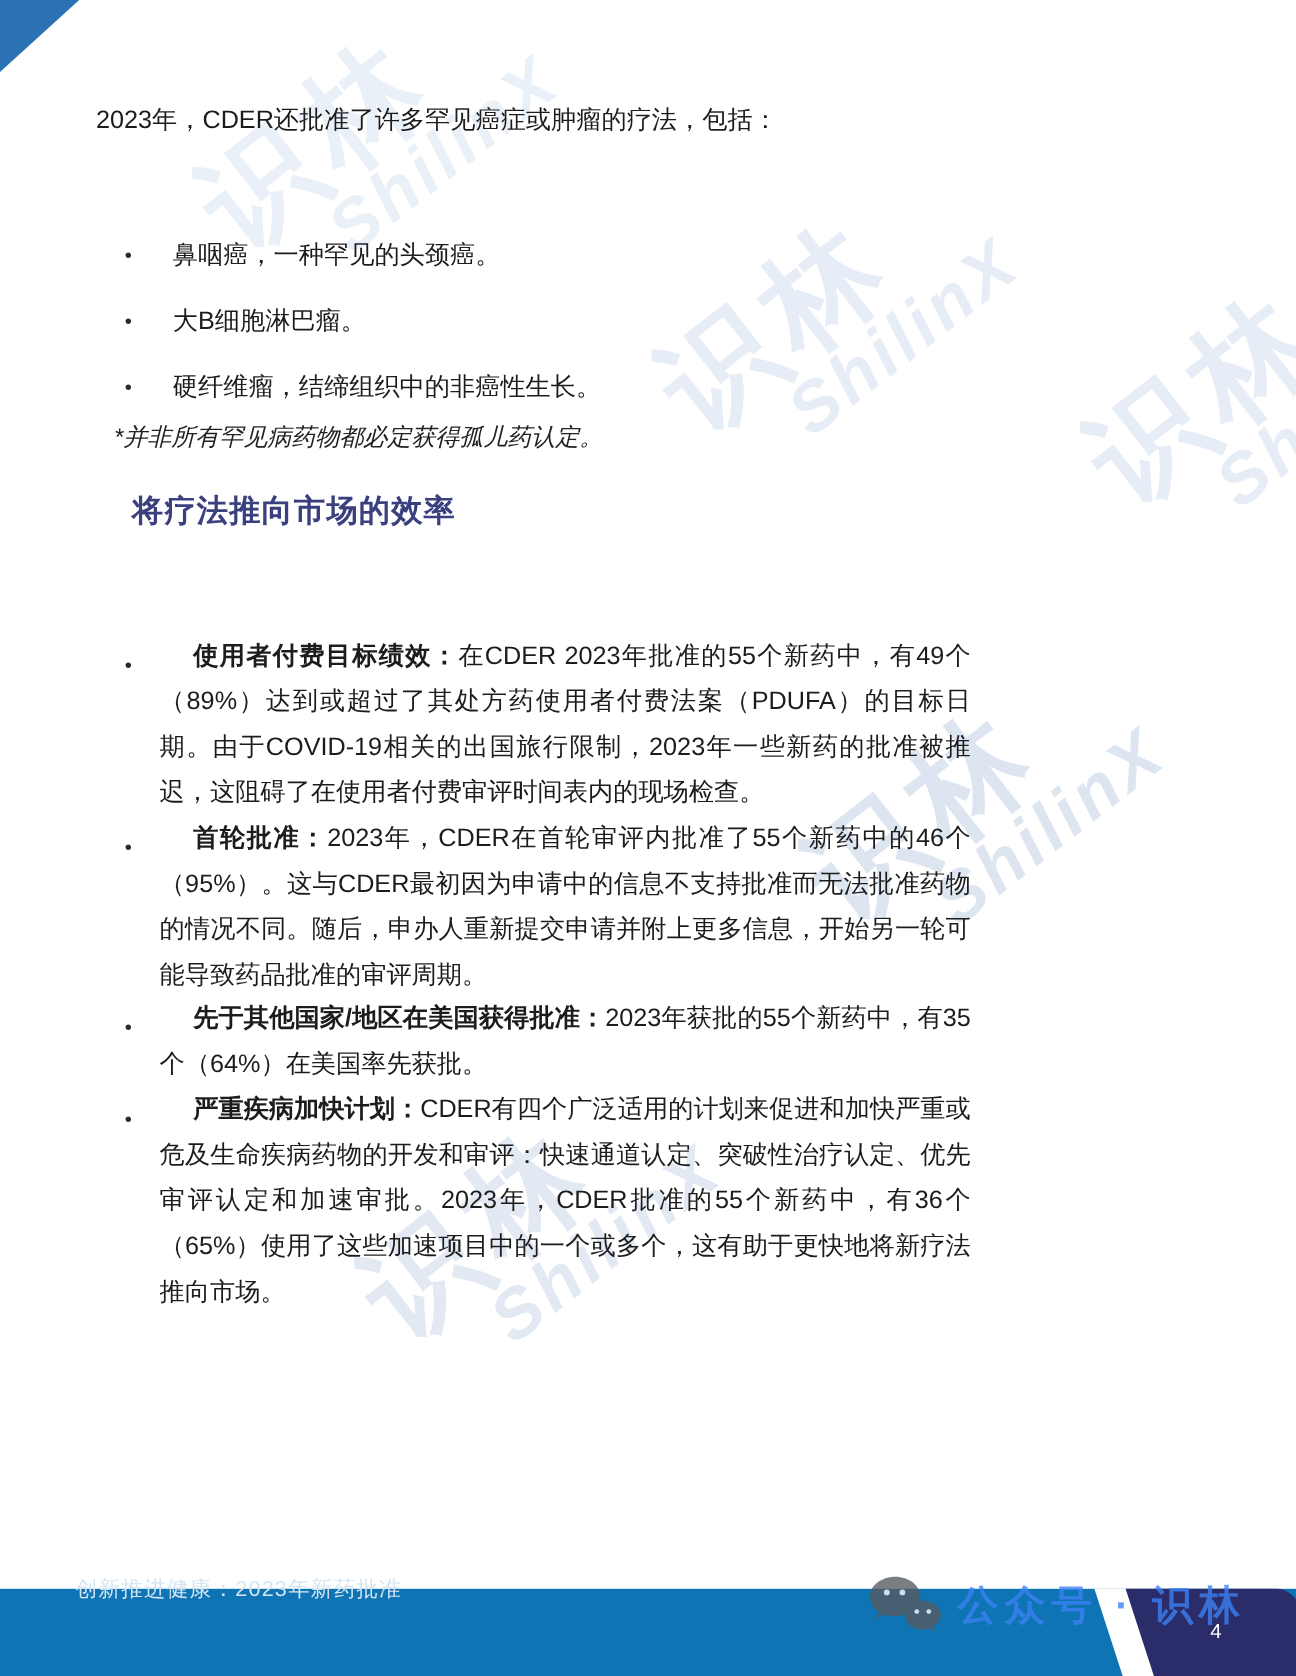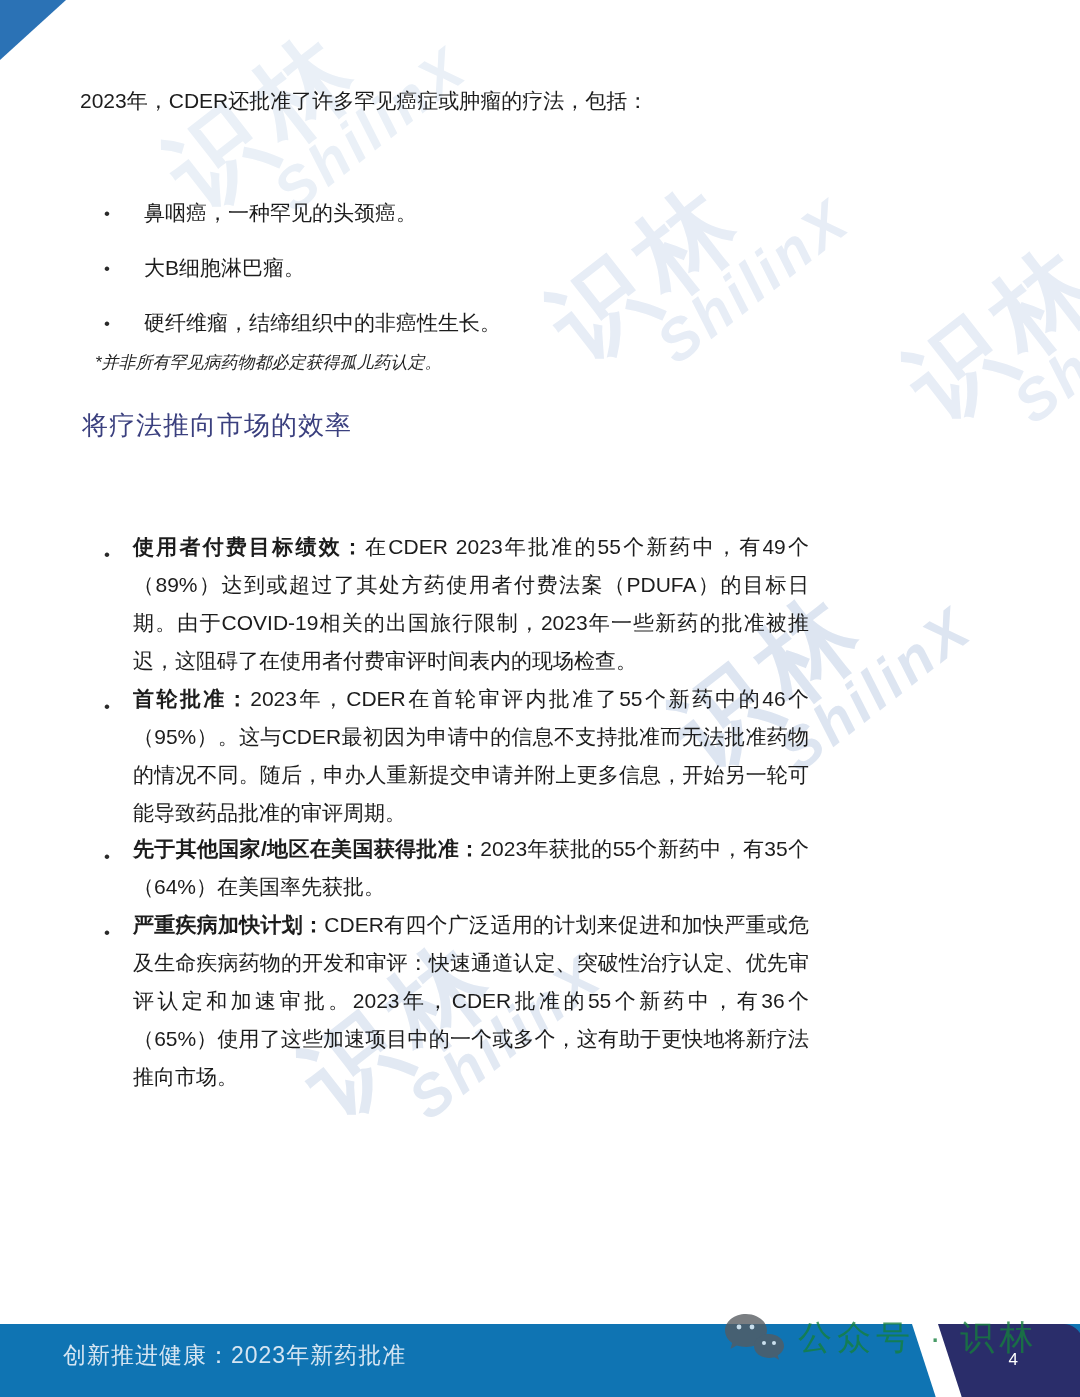--- a/index.html
+++ b/index.html
@@ -18,43 +18,43 @@
   .wm-b{left:670px;top:600px;color:#dde5f1;}
   .wm-c{left:300px;top:948px;color:#e2e9f3;}
   .wm-d{left:165px;top:40px;color:#eaf0f7;}
   .wm-e{left:905px;top:252px;color:#e7edf6;}
 
   
   .p1{position:absolute;left:80px;top:86px;width:730px;font-size:21px;line-height:30px;}
   .sbullet{position:absolute;left:104px;width:700px;font-size:21px;line-height:28px;}
   .sb1{top:144px;} .sb2{top:199px;} .sb3{top:254px;} .sb4{top:309px;}
   .dot{display:inline-block;width:40px;color:#2a2a2a;font-size:17px;vertical-align:1px;}
-  .footnote{position:absolute;left:95px;top:351px;font-size:17px;font-style:italic;color:#222;}
-  .h2{position:absolute;left:82px;top:408px;font-size:26px;font-weight:400;color:#3a3f7e;letter-spacing:1px;}
+  .footnote{position:absolute;left:95px;top:351px;font-size:20px;font-style:italic;color:#222;}
+  .h2{position:absolute;left:110px;top:408px;font-size:26px;font-weight:700;color:#3a3f7e;letter-spacing:1px;}
   .p2{position:absolute;left:96px;top:470px;width:730px;font-size:21px;line-height:30px;}
 
   .ebullet{position:absolute;left:104px;width:705px;font-size:21px;line-height:38px;}
   .eb-text{display:block;margin-left:29px;text-align:justify;}
-  .eb-text .lead{font-weight:700;}
+  .eb-text .lead{font-weight:700;margin-left:28px;}
   .eb1{top:528px;} .eb2{top:680px;} .eb3{top:830px;} .eb4{top:906px;}
   .ebullet .dot{position:absolute;left:0;top:8px;}
 
   
   .footer-bar{position:absolute;left:0;top:1324px;width:1080px;height:73px;background:#0f74b3;}
-  .footer-text{position:absolute;left:63px;top:1340px;font-size:23px;color:#d5e5f2;letter-spacing:1px;}
+  .footer-text{position:absolute;left:63px;top:1312px;font-size:18px;color:#d5e5f2;letter-spacing:1px;}
   .footer-gap{position:absolute;left:912px;top:1324px;width:28px;height:73px;background:#ffffff;
     transform:skewX(18deg);transform-origin:top left;}
   .footer-tab{position:absolute;left:938px;top:1324px;width:140px;height:73px;background:#2a2d6a;
     transform:skewX(18deg);transform-origin:top left;border-top-right-radius:14px;}
   .page-num{position:absolute;right:62px;top:1350px;font-size:17px;color:#ffffff;}
 
   
   .wechat-wm{position:absolute;left:722px;top:1312px;display:flex;align-items:center;opacity:0.78;}
   .wechat-wm svg{display:block;}
-  .wechat-text{font-size:34px;letter-spacing:5px;color:#15803d;margin-left:12px;font-weight:400;}
+  .wechat-text{font-size:34px;letter-spacing:5px;color:#3b82f6;margin-left:12px;font-weight:700;}
 </style>
 </head>
 <body>
 
 <div class="page">
 
   <div class="corner-tri"></div>
 
   <div class="wm wm-d">
     <span class="wm-cn">识林</span>

